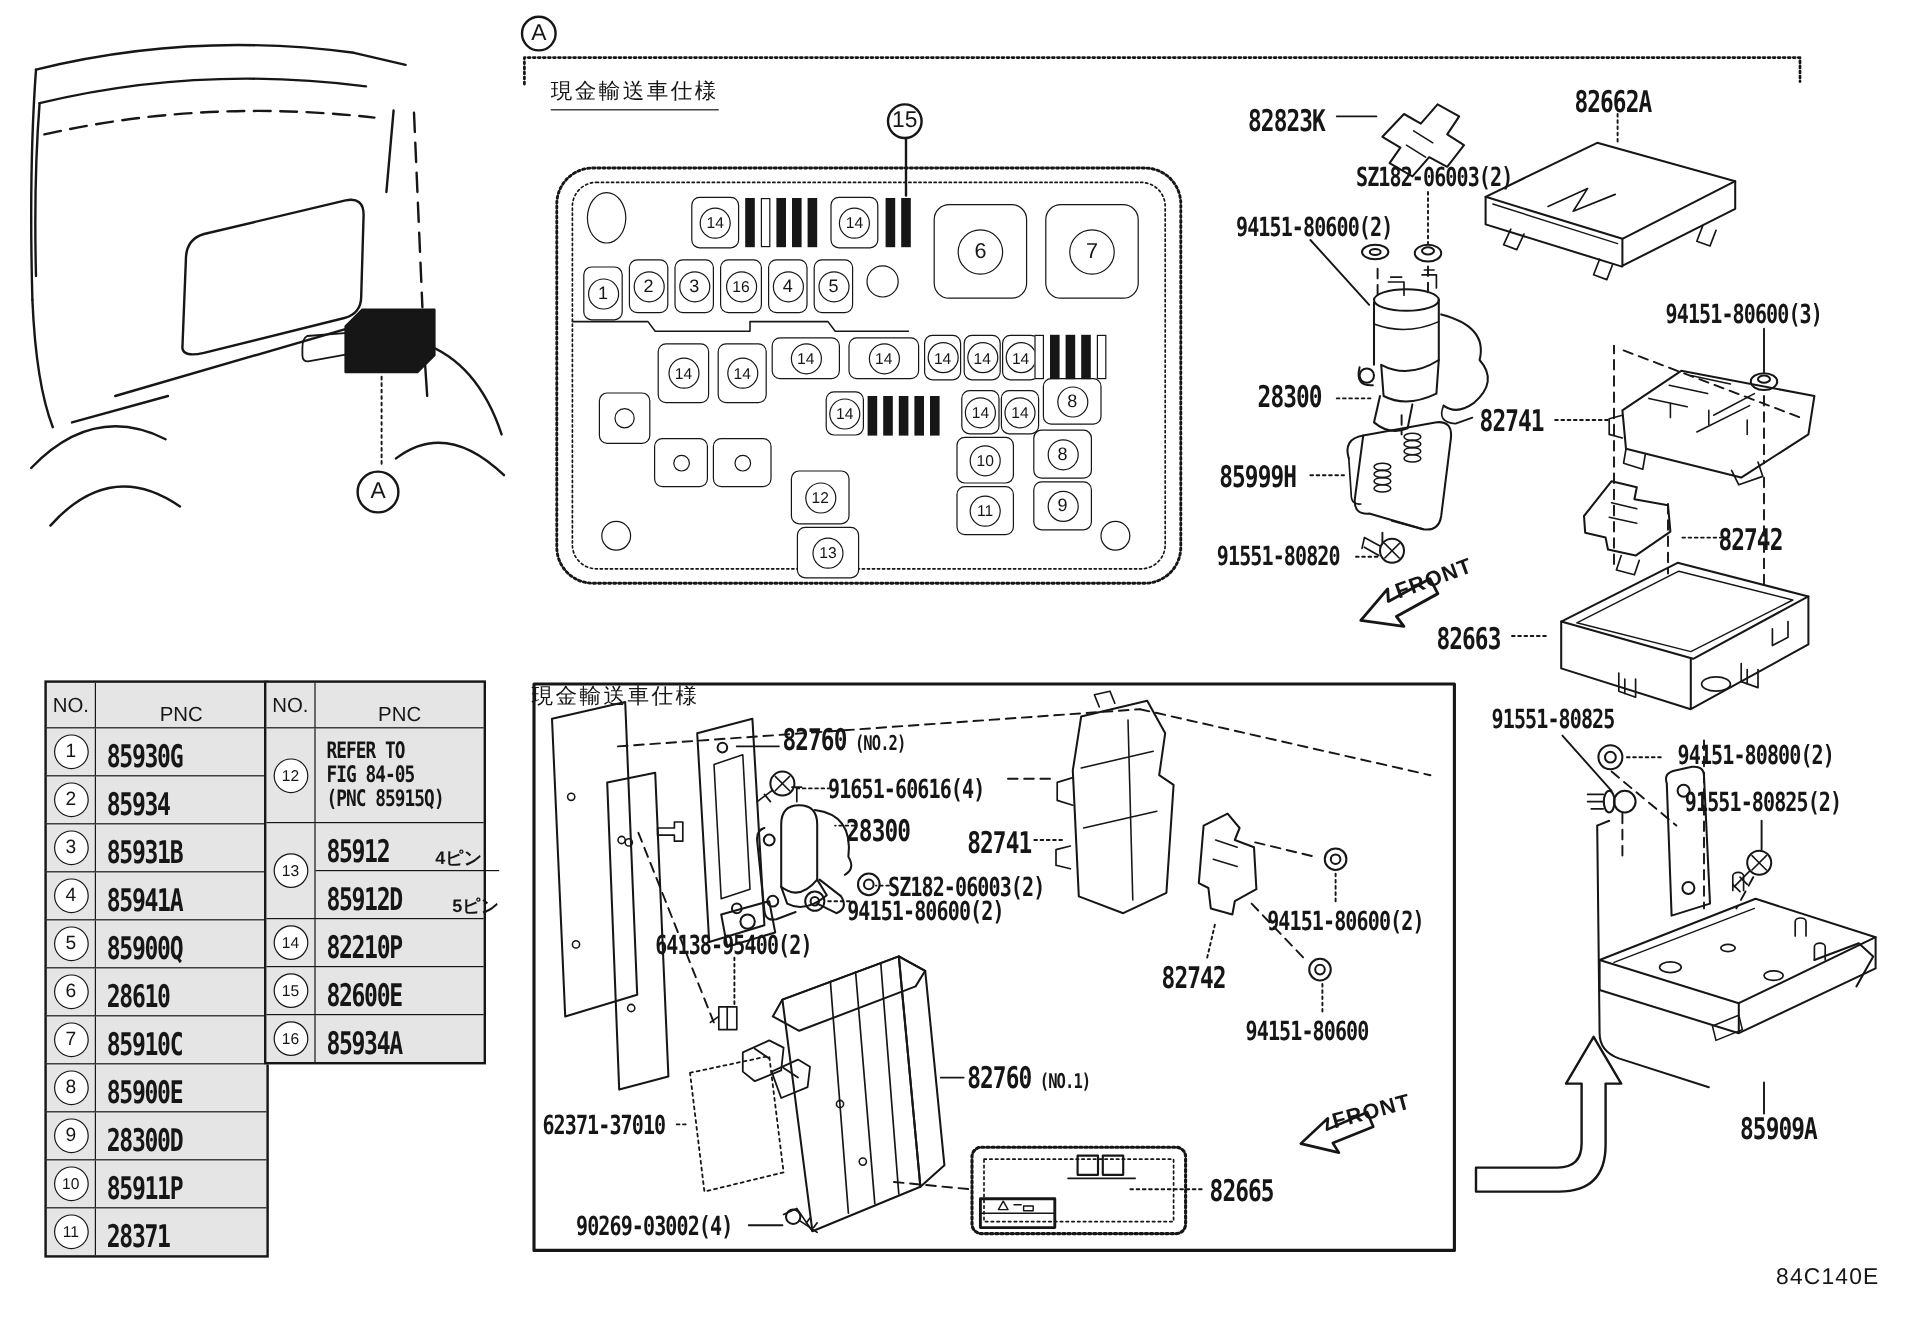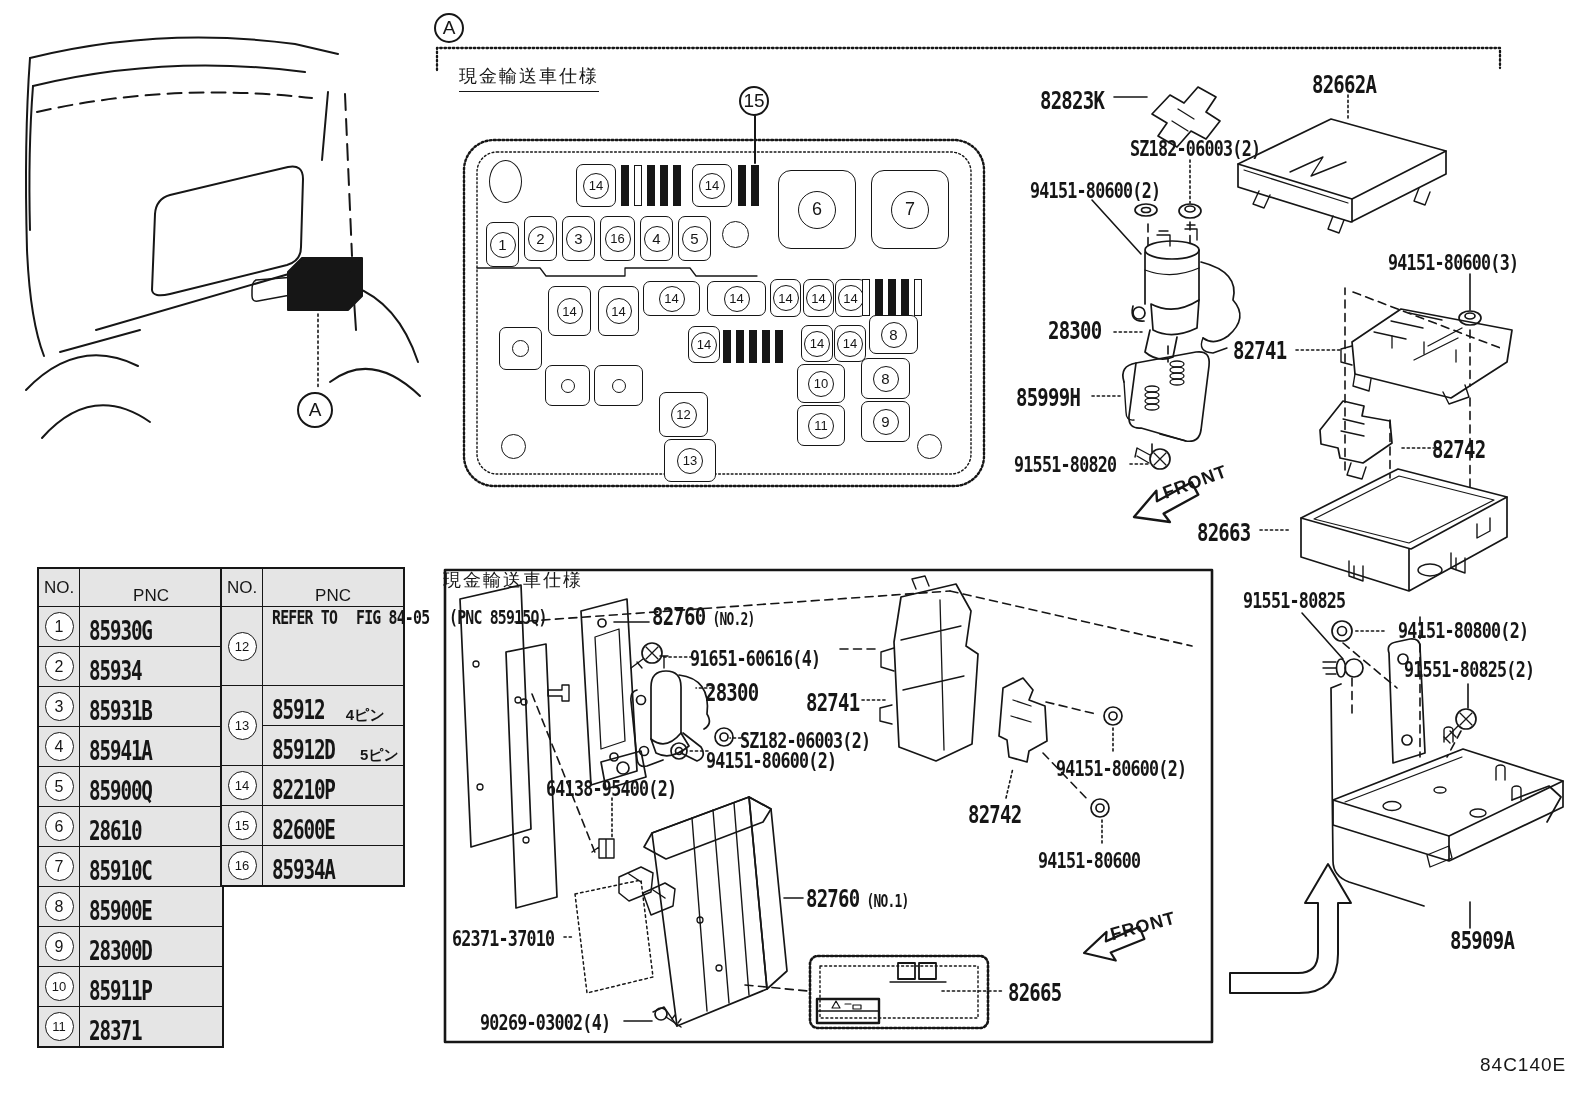--- a/index.html
+++ b/index.html
@@ -39,21 +39,21 @@
   .trow{display:flex;border-top:1.7px solid var(--ink);height:39px;align-items:stretch;}
   .cno{width:40px;flex:none;display:flex;align-items:center;justify-content:center;
        border-right:1.7px solid var(--ink);}
   .cpnc{flex:1;display:flex;align-items:flex-end;padding-left:9px;}
   .circ{width:29px;height:29px;border:1.9px solid var(--ink);border-radius:50%;display:flex;flex:none;
         align-items:center;justify-content:center;font:16px var(--sans);box-sizing:border-box;background:#fff;}
   .circ.small{font-size:13px;}
   .pncv{font:bold 26px var(--mono);letter-spacing:-1.5px;transform:scaleX(.74);transform-origin:0 50%;white-space:nowrap;}
   .refline{font:bold 19px var(--mono);letter-spacing:-1px;transform:scaleX(.78);transform-origin:0 50%;
            white-space:nowrap;line-height:20px;}
-  .note{font:bold 15px var(--sans);margin-left:3px;white-space:nowrap;}
+  .note{font:bold 15px var(--sans);margin-left:20px;white-space:nowrap;}
 </style>
 </head>
 <body>
 
 <div id="stage">
 
   <svg width="1592" height="1099" viewBox="0 0 1592 1099">
     <g class="lart">
 
       <path d="M437,70 V48 H1500 V68" stroke-width="2.3" stroke-dasharray="1.6 2.6"></path>
@@ -623,21 +623,21 @@
           <span class="">NO.</span>
         </div>
         <div class="th cpnc" style="justify-content: center; padding-left: 0px;">
           <span class="">PNC</span>
         </div>
       </div>
       <div class="trow" style="height: 78px;">
         <div class="cno">
           <span class="circ small">12</span>
         </div>
-        <div class="cpnc" style="flex-direction: row; align-items: flex-start; justify-content: center;">
+        <div class="cpnc" style="flex-direction: column; align-items: flex-start; justify-content: center;">
           <span class="refline">REFER TO</span>
           <span class="refline">FIG 84-05</span>
           <span class="refline">(PNC 85915Q)</span>
         </div>
       </div>
       <div class="trow" style="height: 79px;">
         <div class="cno">
           <span class="circ small">13</span>
         </div>
         <div class="" style="flex: 1 1 0%; display: flex; flex-direction: column;">

